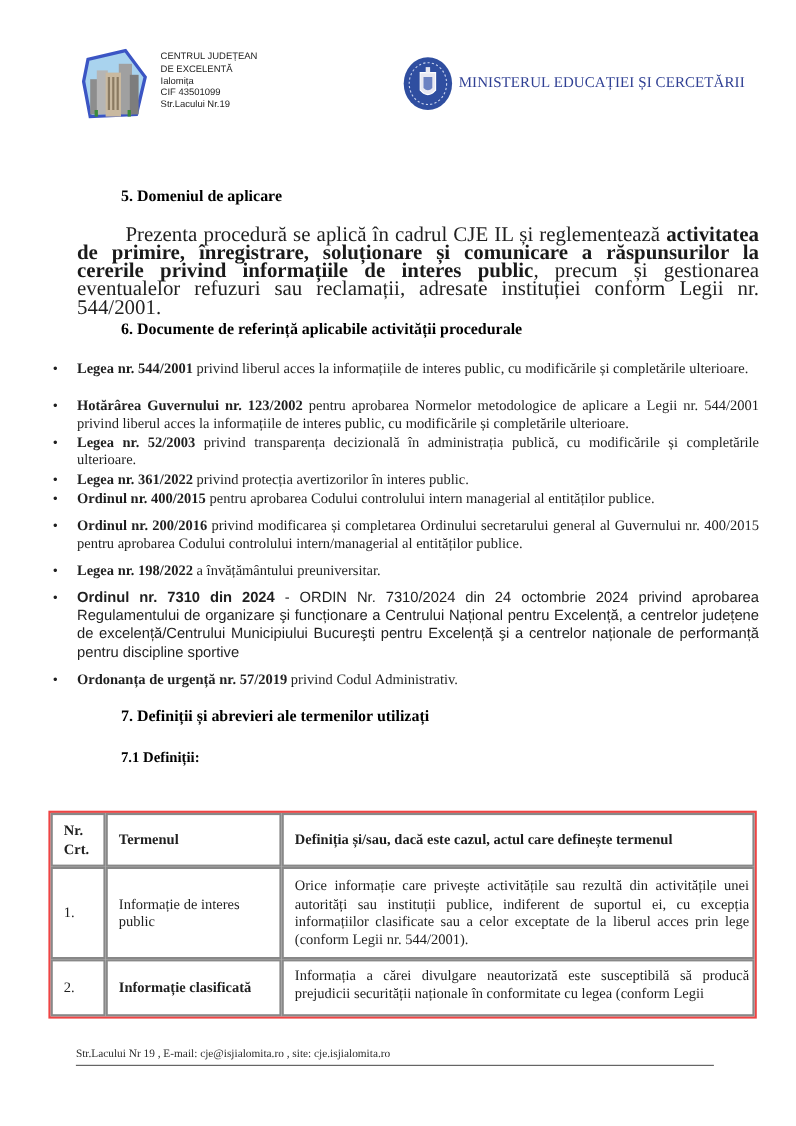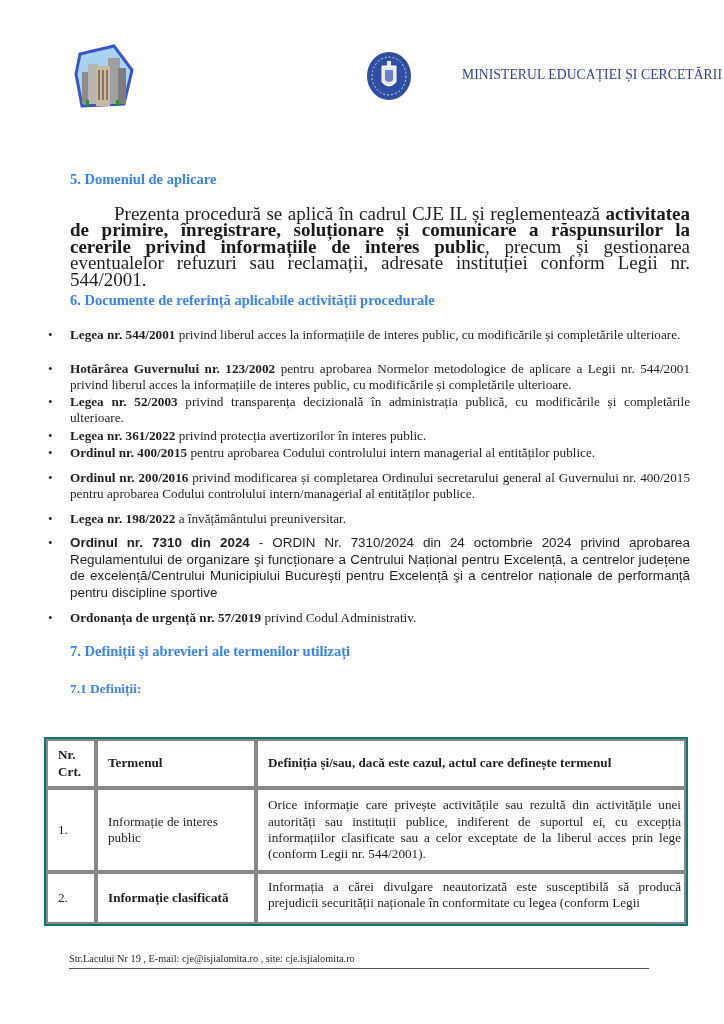--- a/index.html
+++ b/index.html
@@ -9,35 +9,35 @@
   
   .hdr-left { position: absolute; left: 74px; top: 42px; width: 220px; height: 70px; }
   .cje-logo { position: absolute; left: 0; top: 2px; width: 62px; height: 66px; }
   .cje-text { position: absolute; left: 72px; top: 4px; font-family: "Liberation Sans", "DejaVu Sans", sans-serif;
               font-size: 8.6px; line-height: 10.8px; color: #222; }
   .cje-text div { white-space: nowrap; }
 
   .hdr-right { position: absolute; left: 365px; top: 50px; height: 56px; width: 320px; }
   .min-logo { position: absolute; left: 0; top: 0; width: 48px; height: 52px; }
   .min-title { position: absolute; left: 52px; top: 17px; font-family: "Liberation Serif", "DejaVu Serif", serif;
-               font-size: 13.6px; color: #2f3f93; letter-spacing: 0.1px; white-space: nowrap; margin-left: 45px; }
+               font-size: 13.6px; color: #2f3f93; letter-spacing: 0.1px; white-space: nowrap; }
 
   
-  .h { position: absolute; font-weight: bold; font-size: 14.5px; color: #3b82f6; white-space: nowrap; }
+  .h { position: absolute; font-weight: bold; font-size: 14.5px; color: #000000; white-space: nowrap; margin-left: 40px; }
   .p { position: absolute; font-size: 19px; line-height: 16.4px; color: #1f1f1f; text-align: justify; }
   .p b { color: #1a1a1a; }
 
   .bl { position: absolute; left: 48px; width: 642px; font-size: 13.2px; line-height: 16.4px; color: #1f1f1f; }
   .bl .dot { position: absolute; left: 0; top: 0; width: 20px; }
   .bl .txt { position: absolute; left: 22px; right: 0; top: 0; text-align: justify; }
   .bl.sans .txt { font-family: "Liberation Sans", "DejaVu Sans", sans-serif; font-size: 13.4px; line-height: 16.5px; }
 
   
   table.defs { position: absolute; left: 44px; top: 737px; width: 644px; border-collapse: separate; border-spacing: 0;
-               border: 2px solid #0f766e; }
+               border: 2px solid #ef4444; }
   table.defs td { border: 2px solid #888; padding: 0 8px; vertical-align: middle; font-size: 13.2px; line-height: 16.4px; color: #1f1f1f; }
   table.defs td.c1 { width: 28px; padding-left: 10px; }
   table.defs td.c2 { width: 138px; padding-left: 10px; }
   table.defs td.c3 { text-align: justify; padding-left: 10px; padding-right: 3px; }
   table.defs tr.hrow td { height: 45px; font-weight: bold; }
   table.defs tr.r1 td { height: 80px; }
   table.defs tr.r2 td { height: 43px; }
   table.defs tr.r2 td.c3 { vertical-align: top; padding-top: 5px; }
 
   
@@ -56,20 +56,27 @@
     <rect x="44" y="24" width="8" height="36" fill="#7d7d7d"></rect>
     <rect x="22" y="22" width="14" height="40" fill="#c9b9a0"></rect>
     <g fill="#8a7a62">
       <rect x="24" y="26" width="2" height="30"></rect>
         <rect x="28" y="26" width="2" height="30"></rect>
         <rect x="32" y="26" width="2" height="30"></rect>
     </g>
     <rect x="12" y="56" width="3" height="6" fill="#3a8a3a"></rect>
     <rect x="42" y="56" width="3" height="6" fill="#3a8a3a"></rect>
   </svg>
+  <div class="cje-text">
+    <div>CENTRUL JUDEȚEAN</div>
+    <div>DE EXCELENTĂ</div>
+    <div>Ialomița</div>
+    <div>CIF  43501099</div>
+    <div>Str.Lacului Nr.19</div>
+  </div>
 </div>
 
 <div class="hdr-right">
   <svg class="min-logo" viewBox="0 0 48 52">
     <ellipse cx="24" cy="26" rx="22" ry="24" fill="#2f4ea0"></ellipse>
     <ellipse cx="24" cy="26" rx="17" ry="19" fill="none" stroke="#c9d4ef" stroke-width="1" stroke-dasharray="2,2"></ellipse>
     <path d="M17 16 L31 16 L31 32 Q24 40 17 32 Z" fill="#e8e8f2" stroke="#ffffff" stroke-width="1"></path>
     <path d="M20 20 L28 20 L28 30 Q24 34 20 30 Z" fill="#6c82c2"></path>
     <rect x="22" y="11" width="4" height="5" fill="#e8e8f2"></rect>
   </svg>

